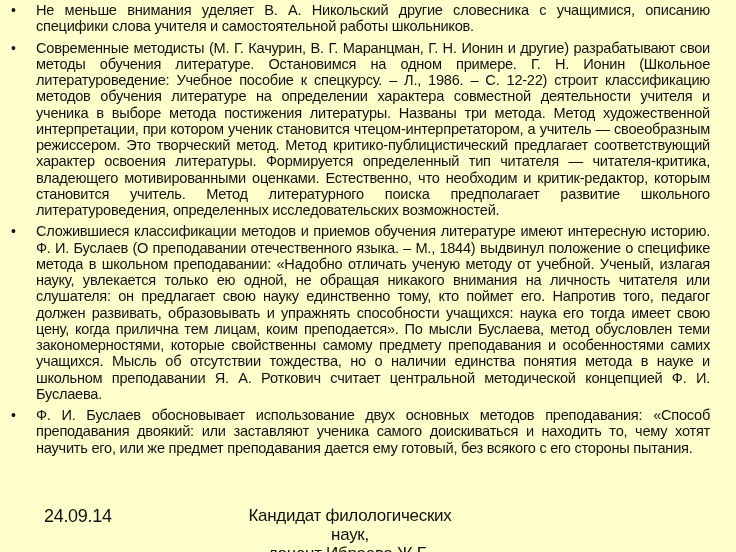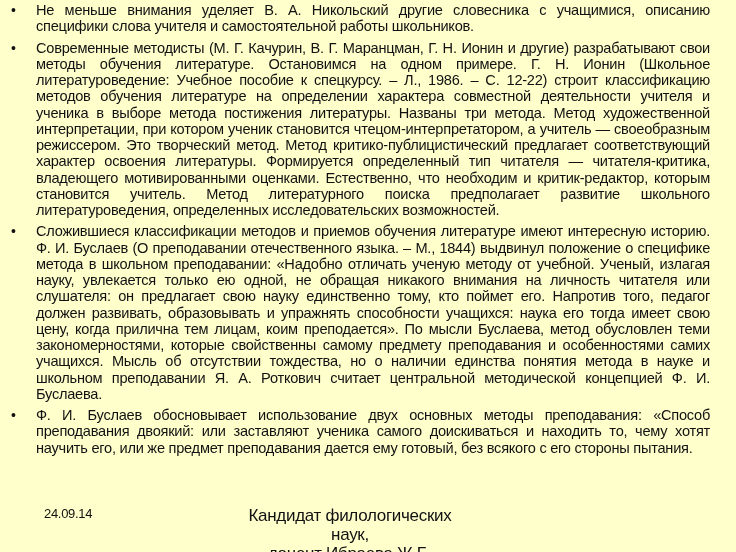--- a/index.html
+++ b/index.html
@@ -53,21 +53,21 @@
     line-height: 16.25px;
   }
   ul.bullets li .text {
     display: block;
     font-stretch: condensed;
   }
   .footer-date {
     position: absolute;
     left: 44px;
     top: 506px;
-    font-size: 13px;
+    font-size: 18px;
     letter-spacing: -0.3px;
   }
   .footer-author {
     position: absolute;
     left: 240px;
     top: 506px;
     width: 220px;
     text-align: center;
     font-size: 17px;
     line-height: 19px;
@@ -87,21 +87,21 @@
       <li>
         <span class="bullet">•</span>
         <span class="text">Современные методисты (М. Г. Качурин, В. Г. Маранцман, Г. Н. Ионин и другие) разрабатывают свои методы обучения литературе. Остановимся на одном примере. Г. Н. Ионин (Школьное литературоведение: Учебное пособие к спецкурсу. – Л., 1986. – С. 12-22) строит классификацию методов обучения литературе на определении характера совместной деятельности учителя и ученика в выборе метода постижения литературы. Названы три метода. Метод художественной интерпретации, при котором ученик становится чтецом-интерпретатором, а учитель — своеобразным режиссером. Это творческий метод. Метод критико-публицистический предлагает соответствующий характер освоения литературы. Формируется определенный тип читателя — читателя-критика, владеющего мотивированными оценками. Естественно, что необходим и критик-редактор, которым становится учитель. Метод литературного поиска предполагает развитие школьного литературоведения, определенных исследовательских возможностей.</span>
       </li>
       <li>
         <span class="bullet">•</span>
         <span class="text">Сложившиеся классификации методов и приемов обучения литературе имеют интересную историю. Ф. И. Буслаев (О преподавании отечественного языка. – М., 1844) выдвинул положение о специфике метода в школьном преподавании: «Надобно отличать ученую методу от учебной. Ученый, излагая науку, увлекается только ею одной, не обращая никакого внимания на личность читателя или слушателя: он предлагает свою науку единственно тому, кто поймет его. Напротив того, педагог должен развивать, образовывать и упражнять способности учащихся: наука его тогда имеет свою цену, когда прилична тем лицам, коим преподается». По мысли Буслаева, метод обусловлен теми закономерностями,  которые свойственны самому предмету преподавания и особенностями самих учащихся. Мысль об отсутствии тождества, но о наличии единства понятия метода в науке и школьном преподавании Я. А. Роткович считает центральной методической концепцией Ф. И. Буслаева.</span>
       </li>
       <li>
         <span class="bullet">•</span>
-        <span class="text">Ф. И. Буслаев обосновывает использование двух основных методы преподавания: «Способ преподавания двоякий: или заставляют ученика самого доискиваться и находить то, чему хотят научить его, или же предмет преподавания дается ему готовый, без всякого с его стороны пытания.</span>
+        <span class="text">Ф. И. Буслаев обосновывает использование двух основных методов преподавания: «Способ преподавания двоякий: или заставляют ученика самого доискиваться и находить то, чему хотят научить его, или же предмет преподавания дается ему готовый, без всякого с его стороны пытания.</span>
       </li>
     </ul>
   </div>
 
   <div class="footer-date">24.09.14</div>
   <div class="footer-author">
     <div>Кандидат филологических наук,</div>
     <div>доцент Ибраева Ж.Б.</div>
   </div>
 </div>

